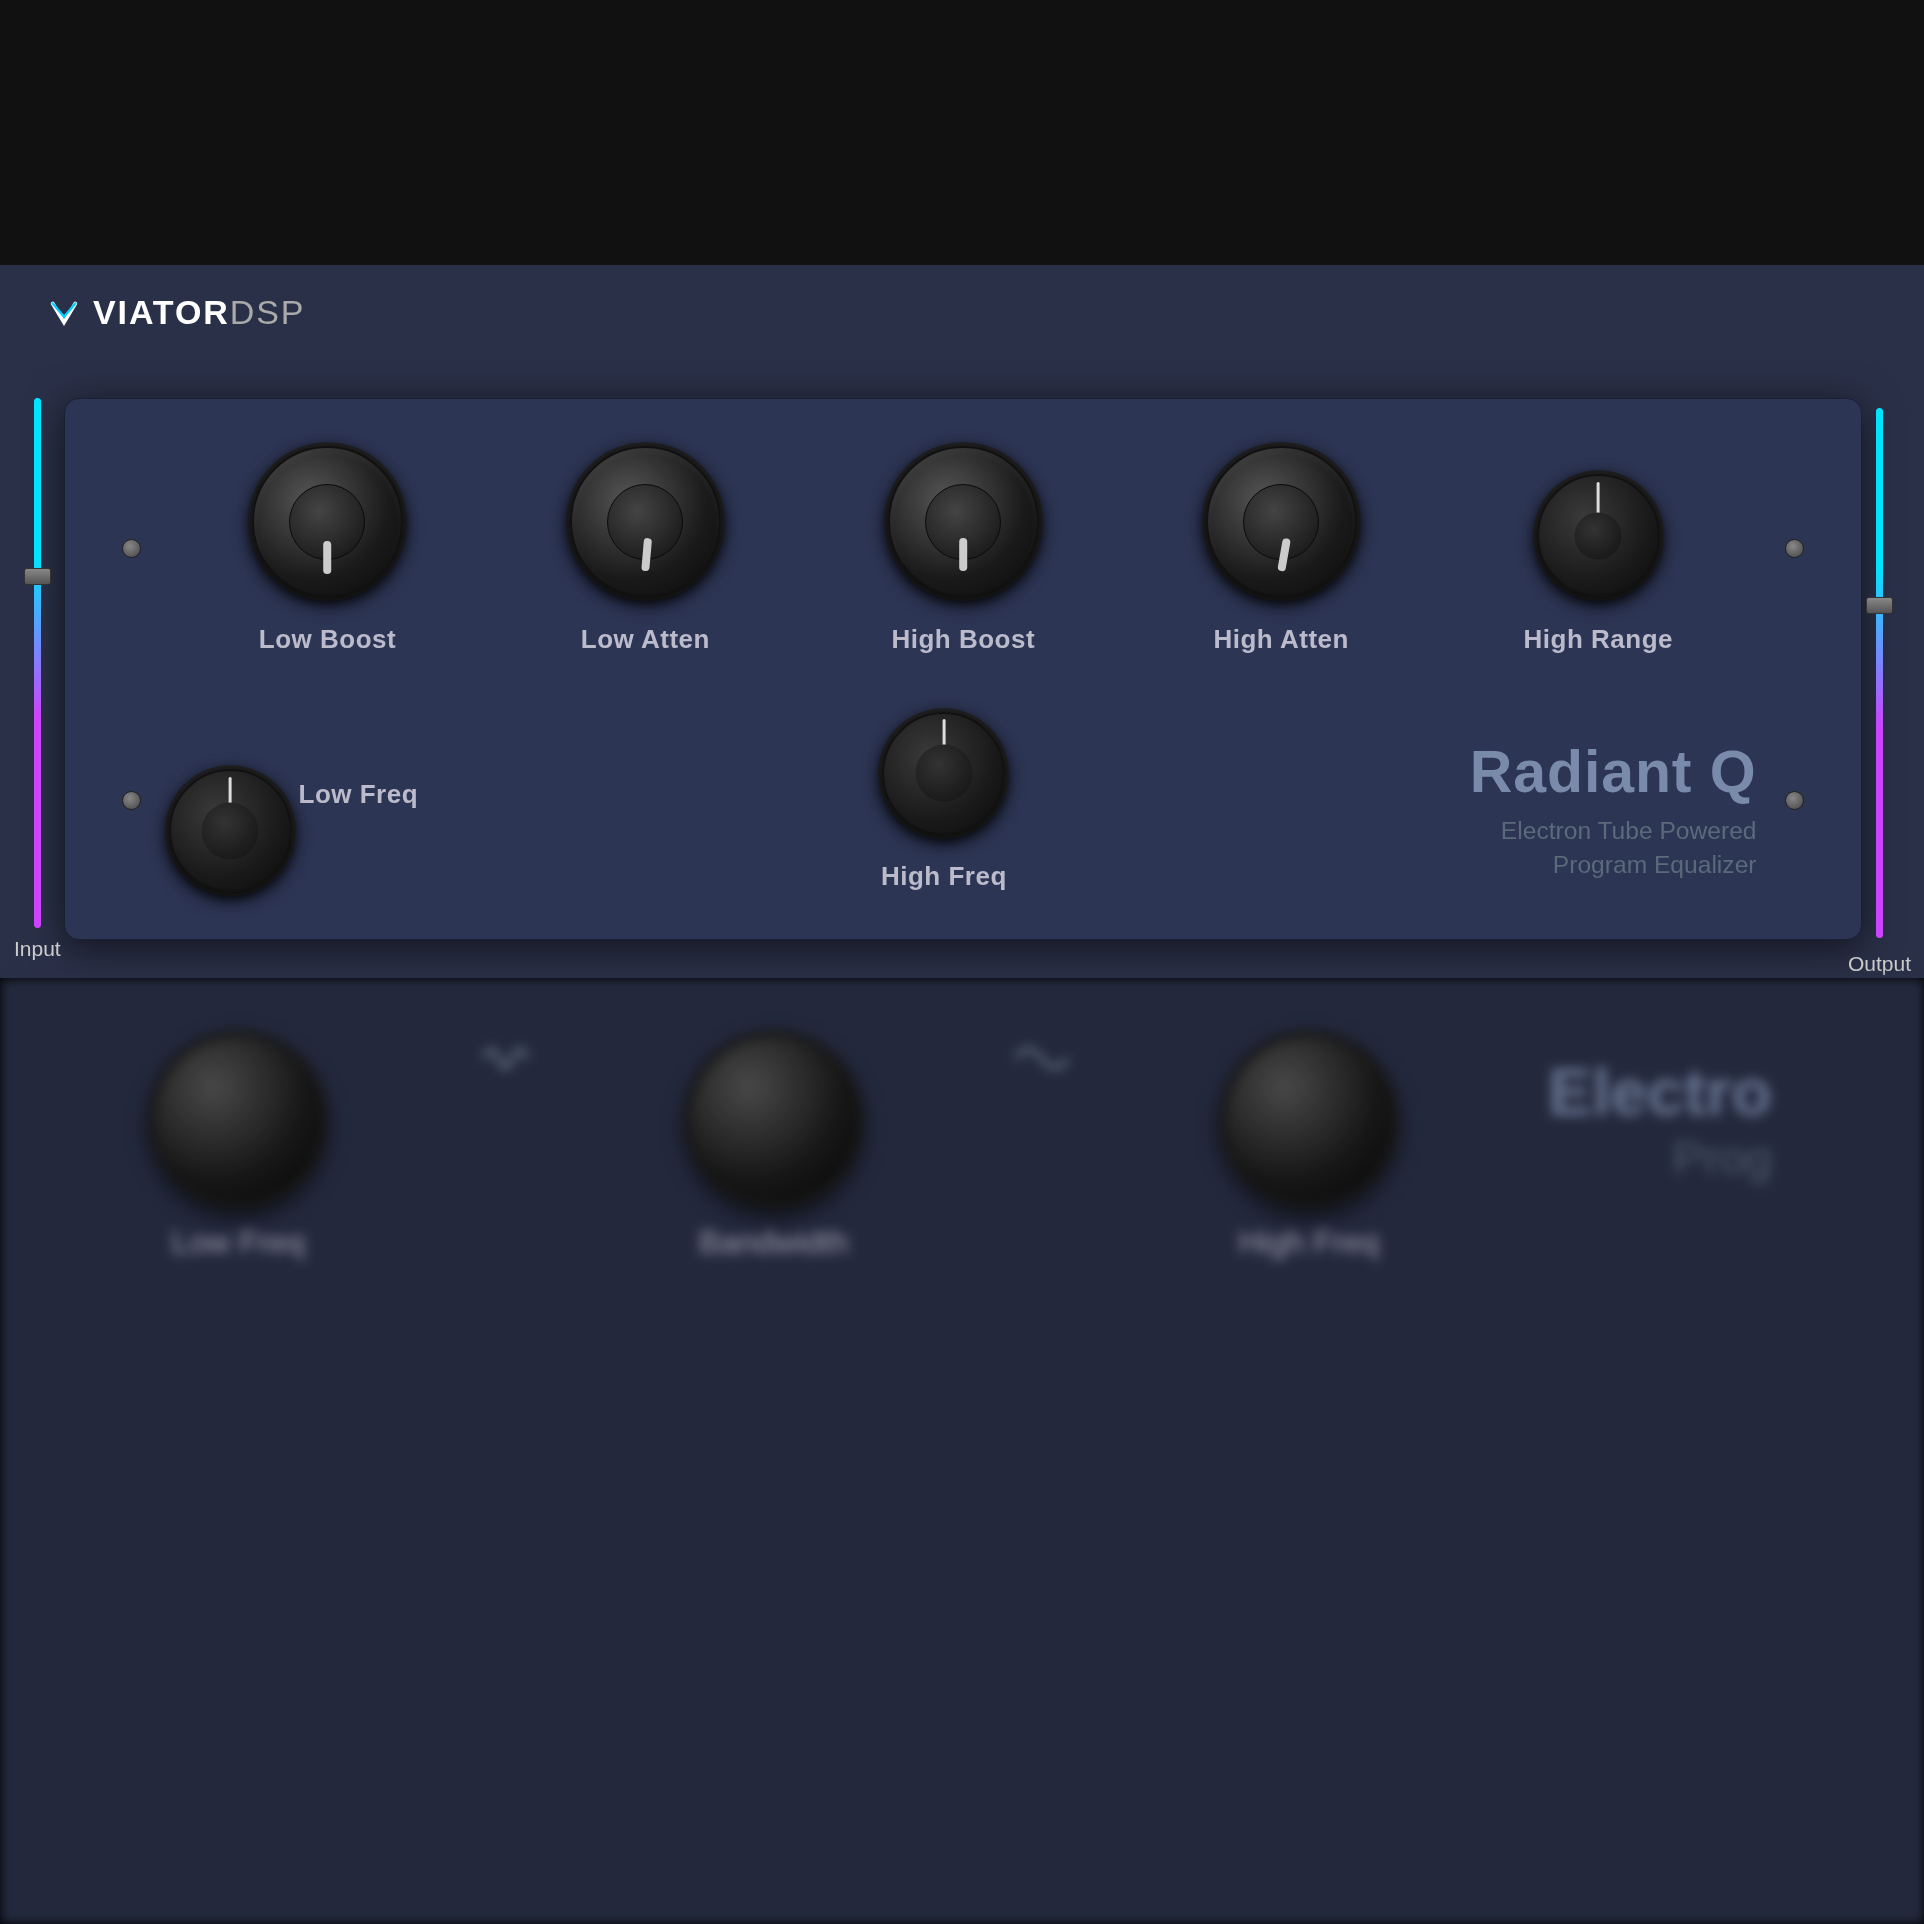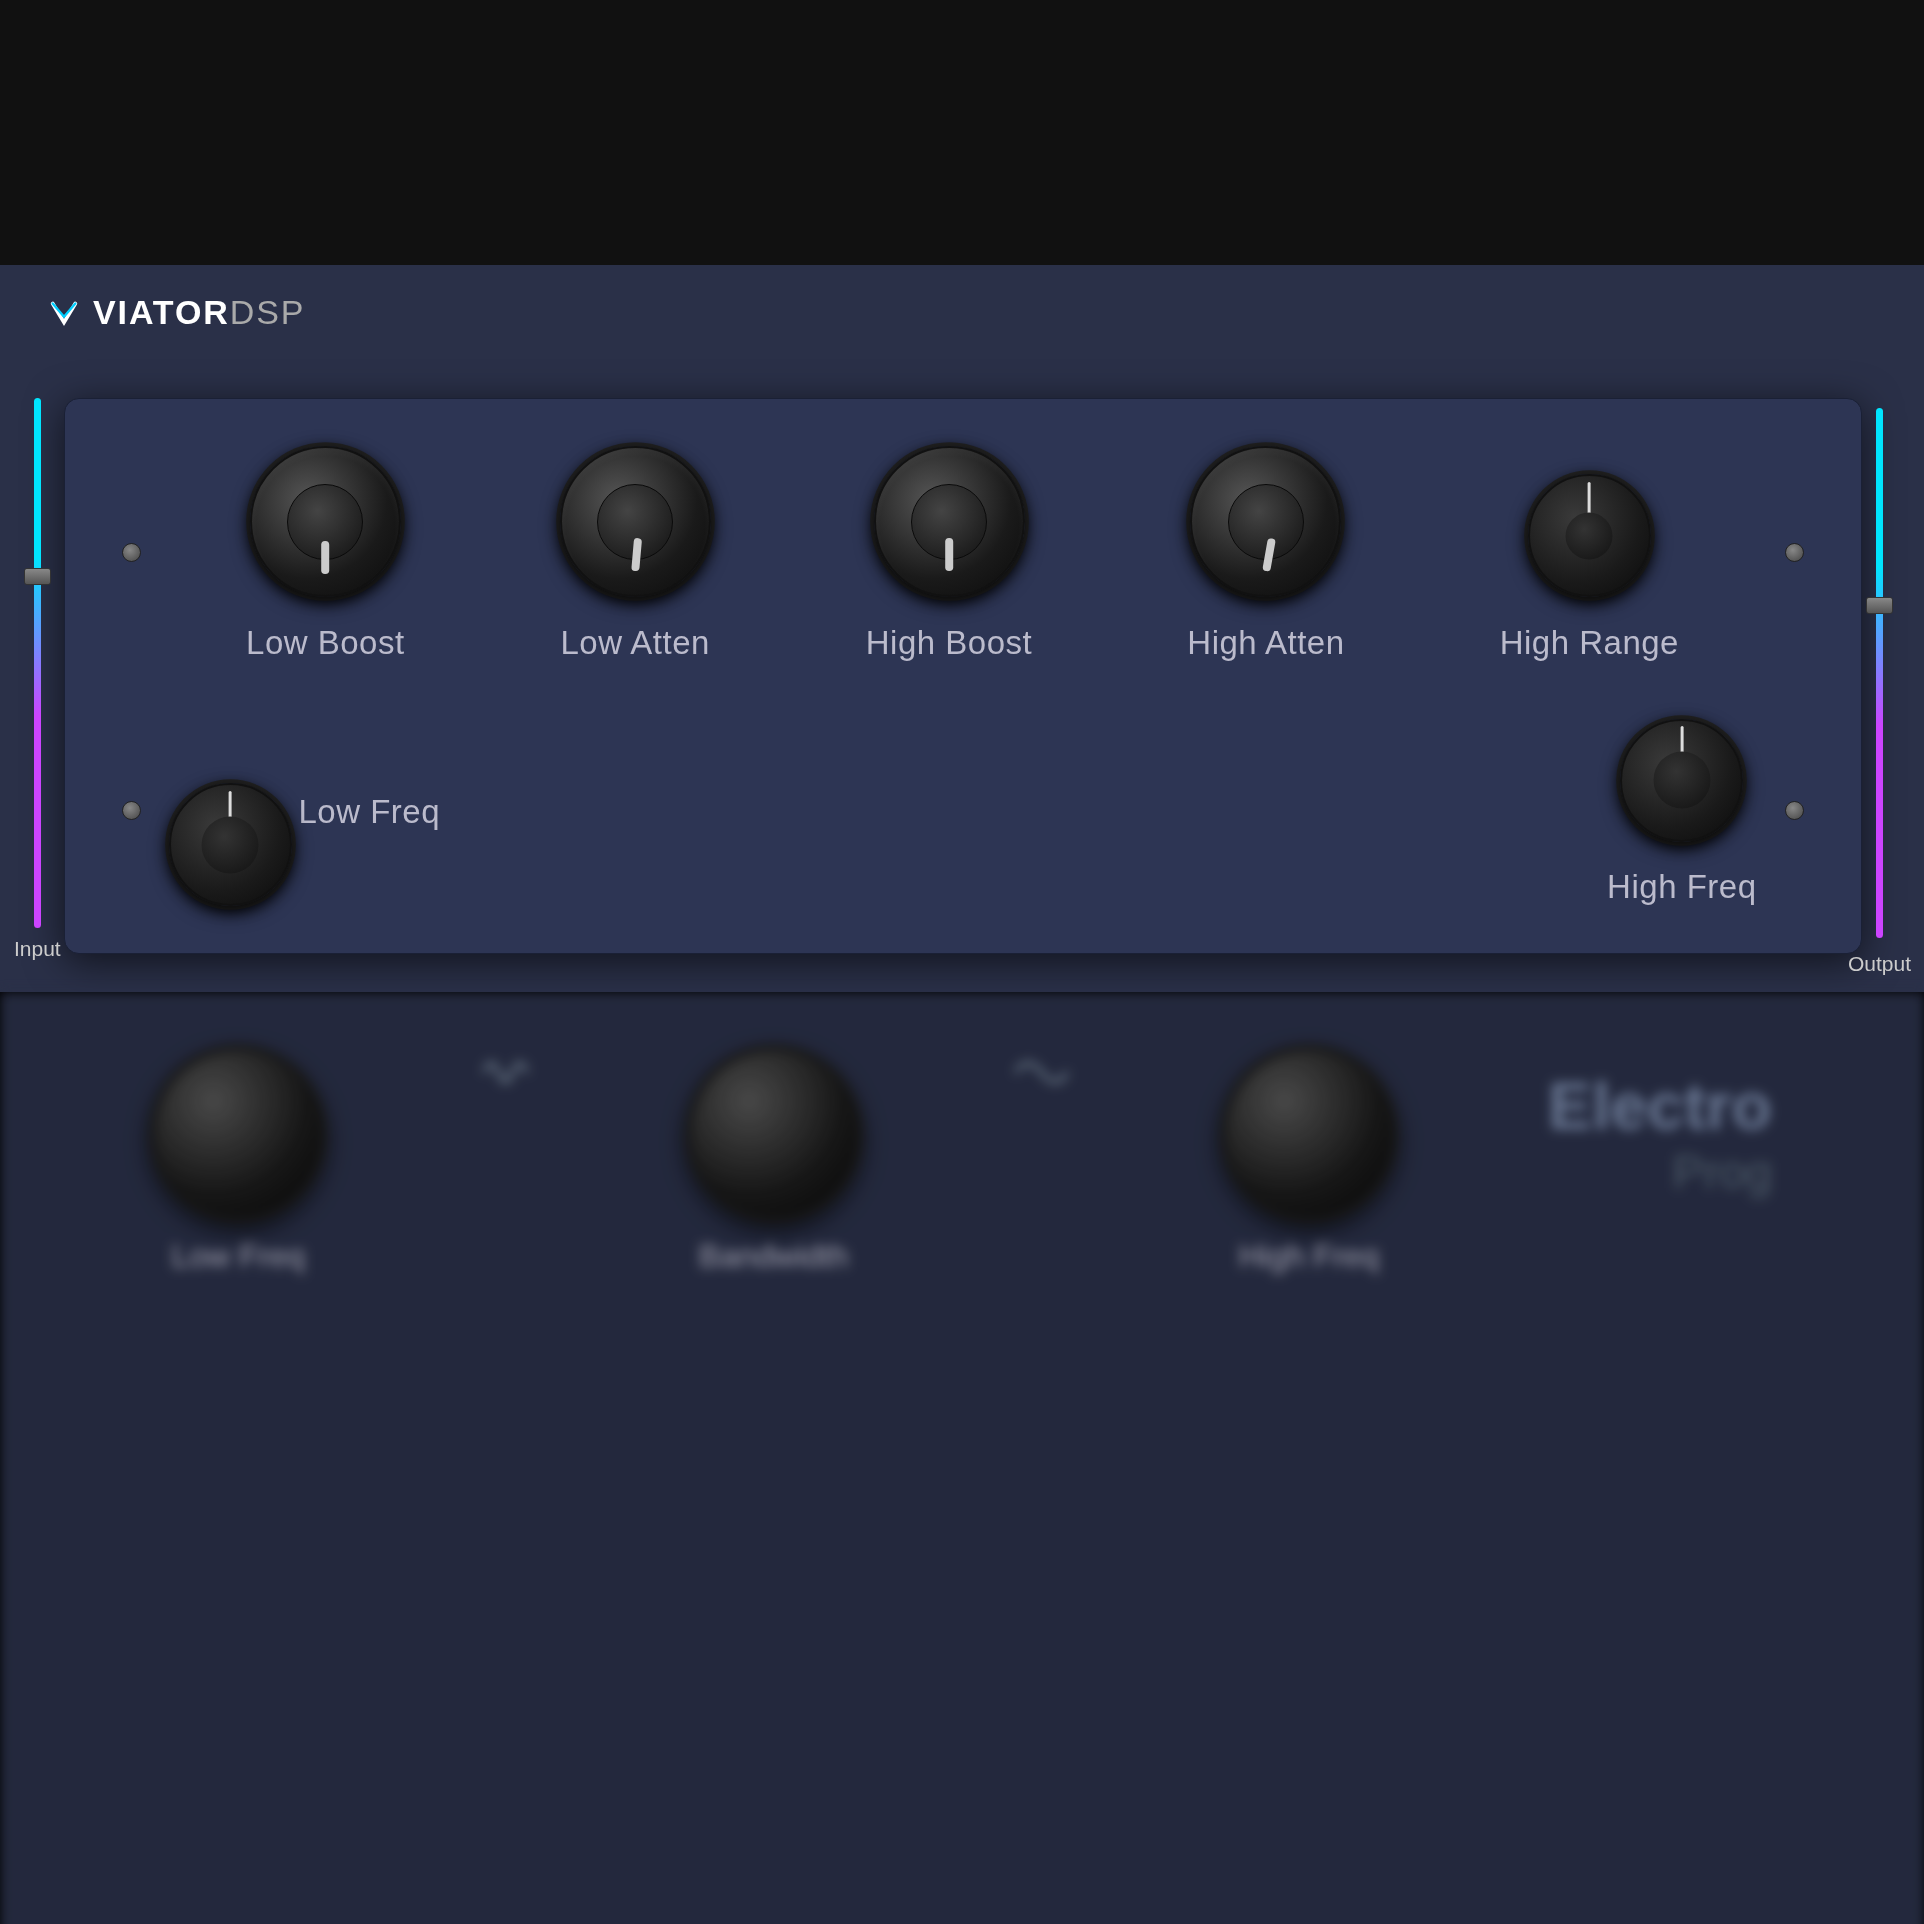--- a/index.html
+++ b/index.html
@@ -117,22 +117,22 @@
 
     .knob-group {
       display: flex;
       flex-direction: column;
       align-items: center;
       gap: 17px;
     }
 
     .knob-label {
       color: #bbc;
-      font-size: 33px;
-      font-weight: 400;
+      font-size: 26px;
+      font-weight: 700;
       text-align: center;
       margin-top: 9.5px;
       letter-spacing: 0.5px;
     }
 
     
     .knob-large {
       width: 151px;
       height: 151px;
       border-radius: 50%;
@@ -451,20 +451,27 @@
 
 
         <div style="display:flex; flex-direction:column; align-items:center; gap:17px;">
           <div class="knob-high-freq">
             <div class="needle-top"></div>
             <div class="knob-pointer-inner"></div>
           </div>
           <span class="knob-label">High Freq</span>
         </div>
 
+        <div class="radiant-info">
+          <div class="radiant-title">Radiant Q</div>
+          <div class="radiant-subtitle">
+            <span>Electron Tube Powered</span><br>
+            <span>Program Equalizer</span>
+          </div>
+        </div>
       </div>
 
       <div style="padding-left:28px;"><div class="screw"></div></div>
     </div>
 
   </div>
 
   <div class="right-slider-area">
     <div class="slider-track">
       <div class="slider-handle" style="top: 189px;"></div>

